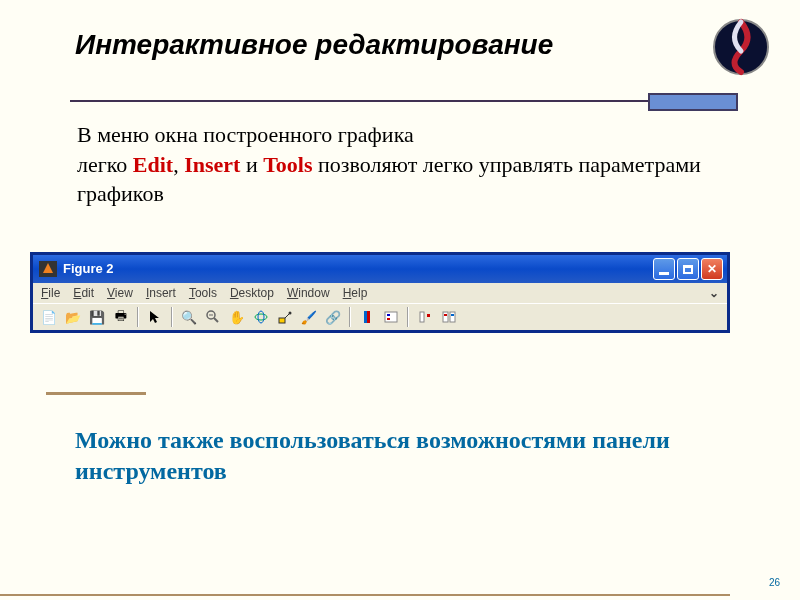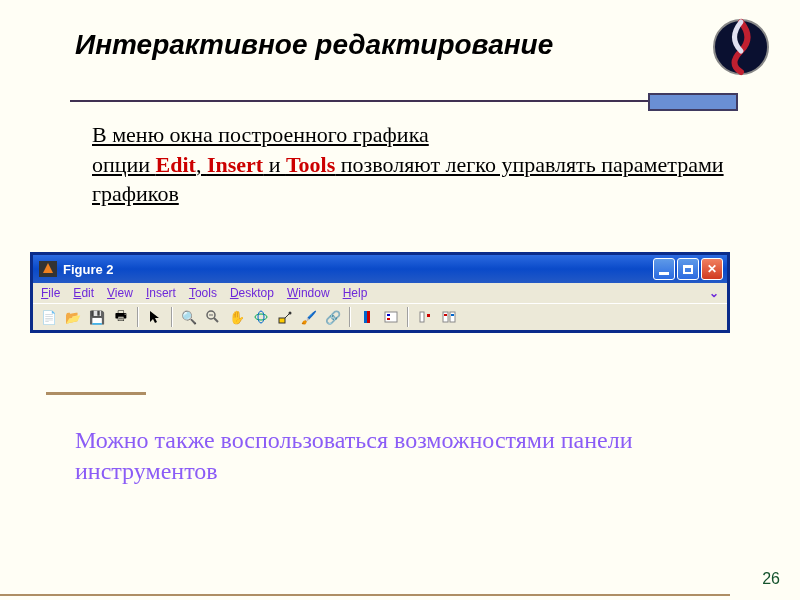--- a/index.html
+++ b/index.html
@@ -42,26 +42,25 @@
   .logo-wrap {
     position: absolute;
     top: 18px;
     right: 30px;
     width: 58px;
     height: 58px;
   }
   .body-text {
     position: absolute;
     top: 120px;
-    left: 92px;
+    left: 77px;
     width: 640px;
     font-size: 22px;
     color: #000;
     line-height: 1.35;
-    text-decoration: underline;
   }
   .red { color: #cc0000; font-weight: bold; }
   .figure-window {
     position: absolute;
     top: 252px;
     left: 30px;
     width: 700px;
     border: 3px solid #0a2b8a;
     background: #ece9d8;
     font-family: Tahoma, Arial, sans-serif;
@@ -69,21 +68,21 @@
   }
   .titlebar {
     height: 28px;
     background: linear-gradient(to bottom, #2b6ae0, #0a4ac9 50%, #2359c5);
     display: flex;
     align-items: center;
     justify-content: space-between;
     padding: 0 4px 0 6px;
     color: #fff;
   }
-  .titlebar-left { display: flex; align-items: center; gap: 6px; }
+  .titlebar-left { display: flex; gap: 6px; }
   .matlab-icon {
     width: 18px; height: 16px;
     background: #333;
     position: relative;
     display: inline-block;
   }
   .matlab-icon::after {
     content: ""; position: absolute; top: 2px; left: 4px;
     width: 0; height: 0;
     border-left: 5px solid transparent;
@@ -105,21 +104,21 @@
   .win-btn.max { background: linear-gradient(#5e9ae8,#2b6ae0); }
   .win-btn.close { background: linear-gradient(#f08060,#d03a20); }
   .win-btn.min div { width:10px; height:3px; background:#fff; margin-top:8px; }
   .win-btn.max div { width:10px; height:9px; border:2px solid #fff; border-top-width:3px;}
   .menubar {
     background: #ece9d8;
     display: flex;
     gap: 13px;
     padding: 3px 8px;
     font-size: 12px;
-    color: #6d28d9;
+    color: #404040;
   }
   .menubar span { cursor: default; }
   .menubar span u { text-decoration: underline; }
   .menubar .spacer { flex: 1; }
   .toolbar {
     background: #ece9d8;
     border-top: 1px solid #fff;
     padding: 3px 6px;
     display: flex;
     align-items: center;
@@ -131,22 +130,23 @@
     border:1px solid transparent;
     font-size:13px;
   }
   .sep { width:2px; height:20px; border-left:1px solid #a0a0a0; border-right:1px solid #fff; margin:0 2px;}
   .body-text-2 {
     position: absolute;
     top: 425px;
     left: 75px;
     width: 640px;
     font-size: 24px;
-    color: #8b5cf6;
+    color: #0369a1;
     line-height: 1.3;
+    font-weight: bold;
   }
   .accent-line-left {
     position: absolute;
     left: 46px;
     top: 392px;
     width: 100px;
     height: 3px;
     background: #ae8e64;
   }
   .accent-line-bottom {
@@ -154,22 +154,22 @@
     left: 0;
     bottom: 4px;
     width: 730px;
     height: 2px;
     background: #ae8e64;
   }
   .page-num {
     position: absolute;
     right: 20px;
     bottom: 12px;
-    font-size: 16px;
-    color: #14532d;
+    font-size: 10px;
+    color: #0369a1;
     font-family: Arial, sans-serif;
   }
 </style>
 </head>
 <body>
 
 <div class="logo-wrap">
   <svg viewBox="0 0 58 58" width="58" height="58">
     <circle cx="29" cy="29" r="27" fill="#0a1030" stroke="#888" stroke-width="2"></circle>
     <path d="M 29 4 Q 42 20 29 33 Q 16 46 29 54" fill="none" stroke="#c02030" stroke-width="6" stroke-linecap="round"></path>
@@ -179,21 +179,21 @@
 
 <div class="slide-title">
   <div>Интерактивное редактирование</div>
 </div>
 <div class="title-underline"></div>
 <div class="accent-bar"></div>
 
 <div class="body-text">
   <div>В  меню окна построенного графика</div>
   <div>
-    <span>опции </span><span class="red">Edit</span><span>, </span><span class="red">Insert</span><span> и </span><span class="red">Tools</span><span> позволяют легко управлять параметрами графиков</span>
+    <span>легко </span><span class="red">Edit</span><span>, </span><span class="red">Insert</span><span> и </span><span class="red">Tools</span><span> позволяют легко управлять параметрами графиков</span>
   </div>
 </div>
 
 <div class="figure-window">
   <div class="titlebar">
     <div class="titlebar-left">
       <span class="matlab-icon"></span>
       <span style="font-weight:bold;font-size:13px">Figure 2</span>
     </div>
     <div class="win-buttons">

